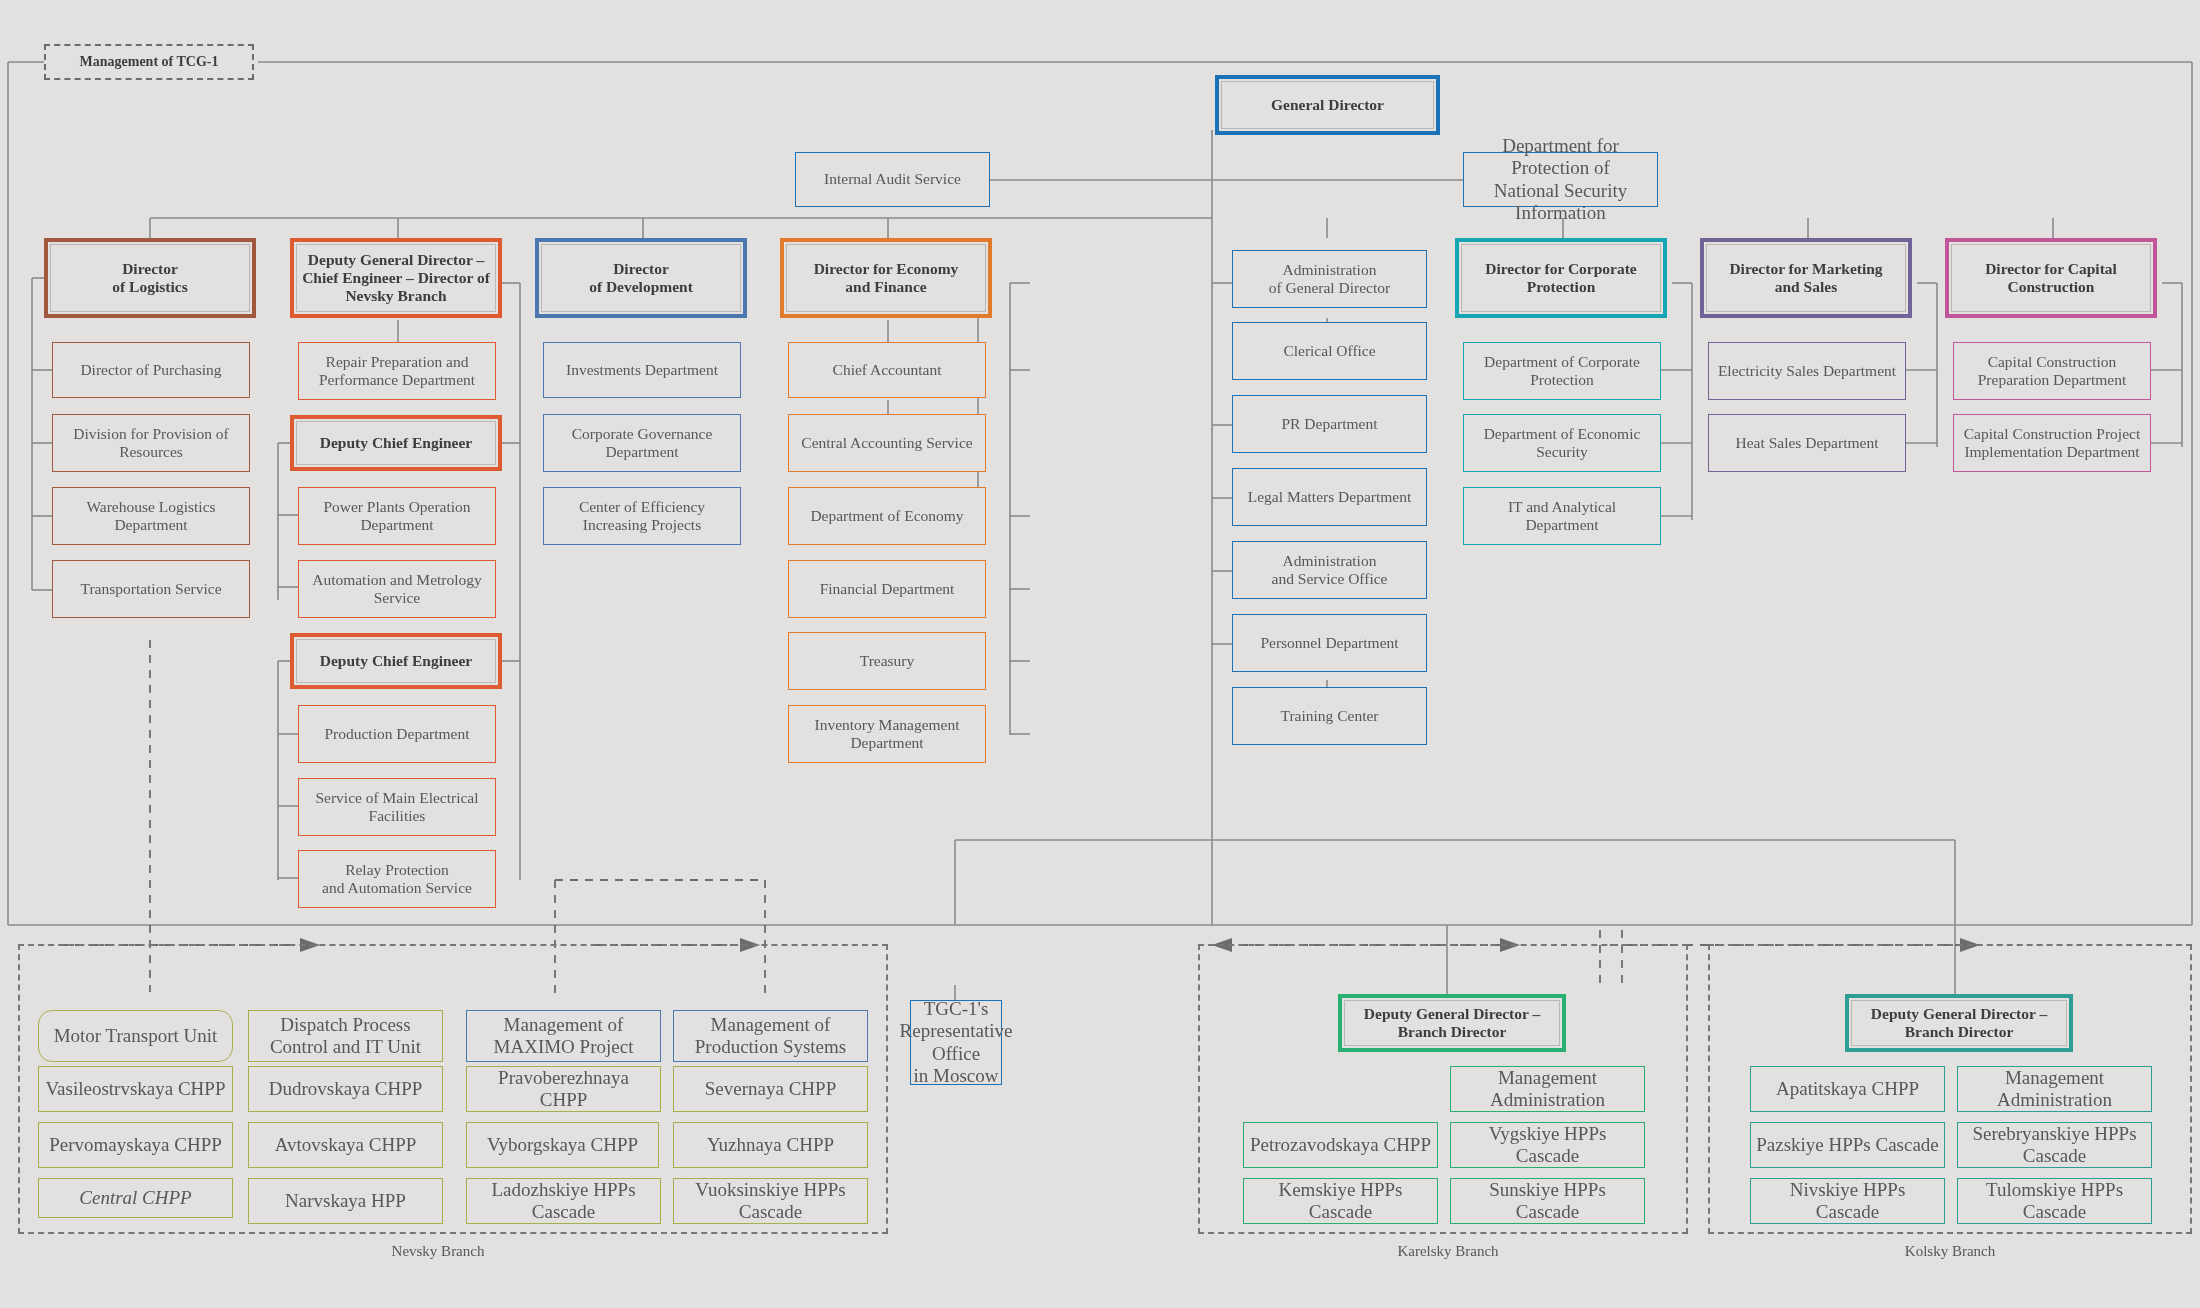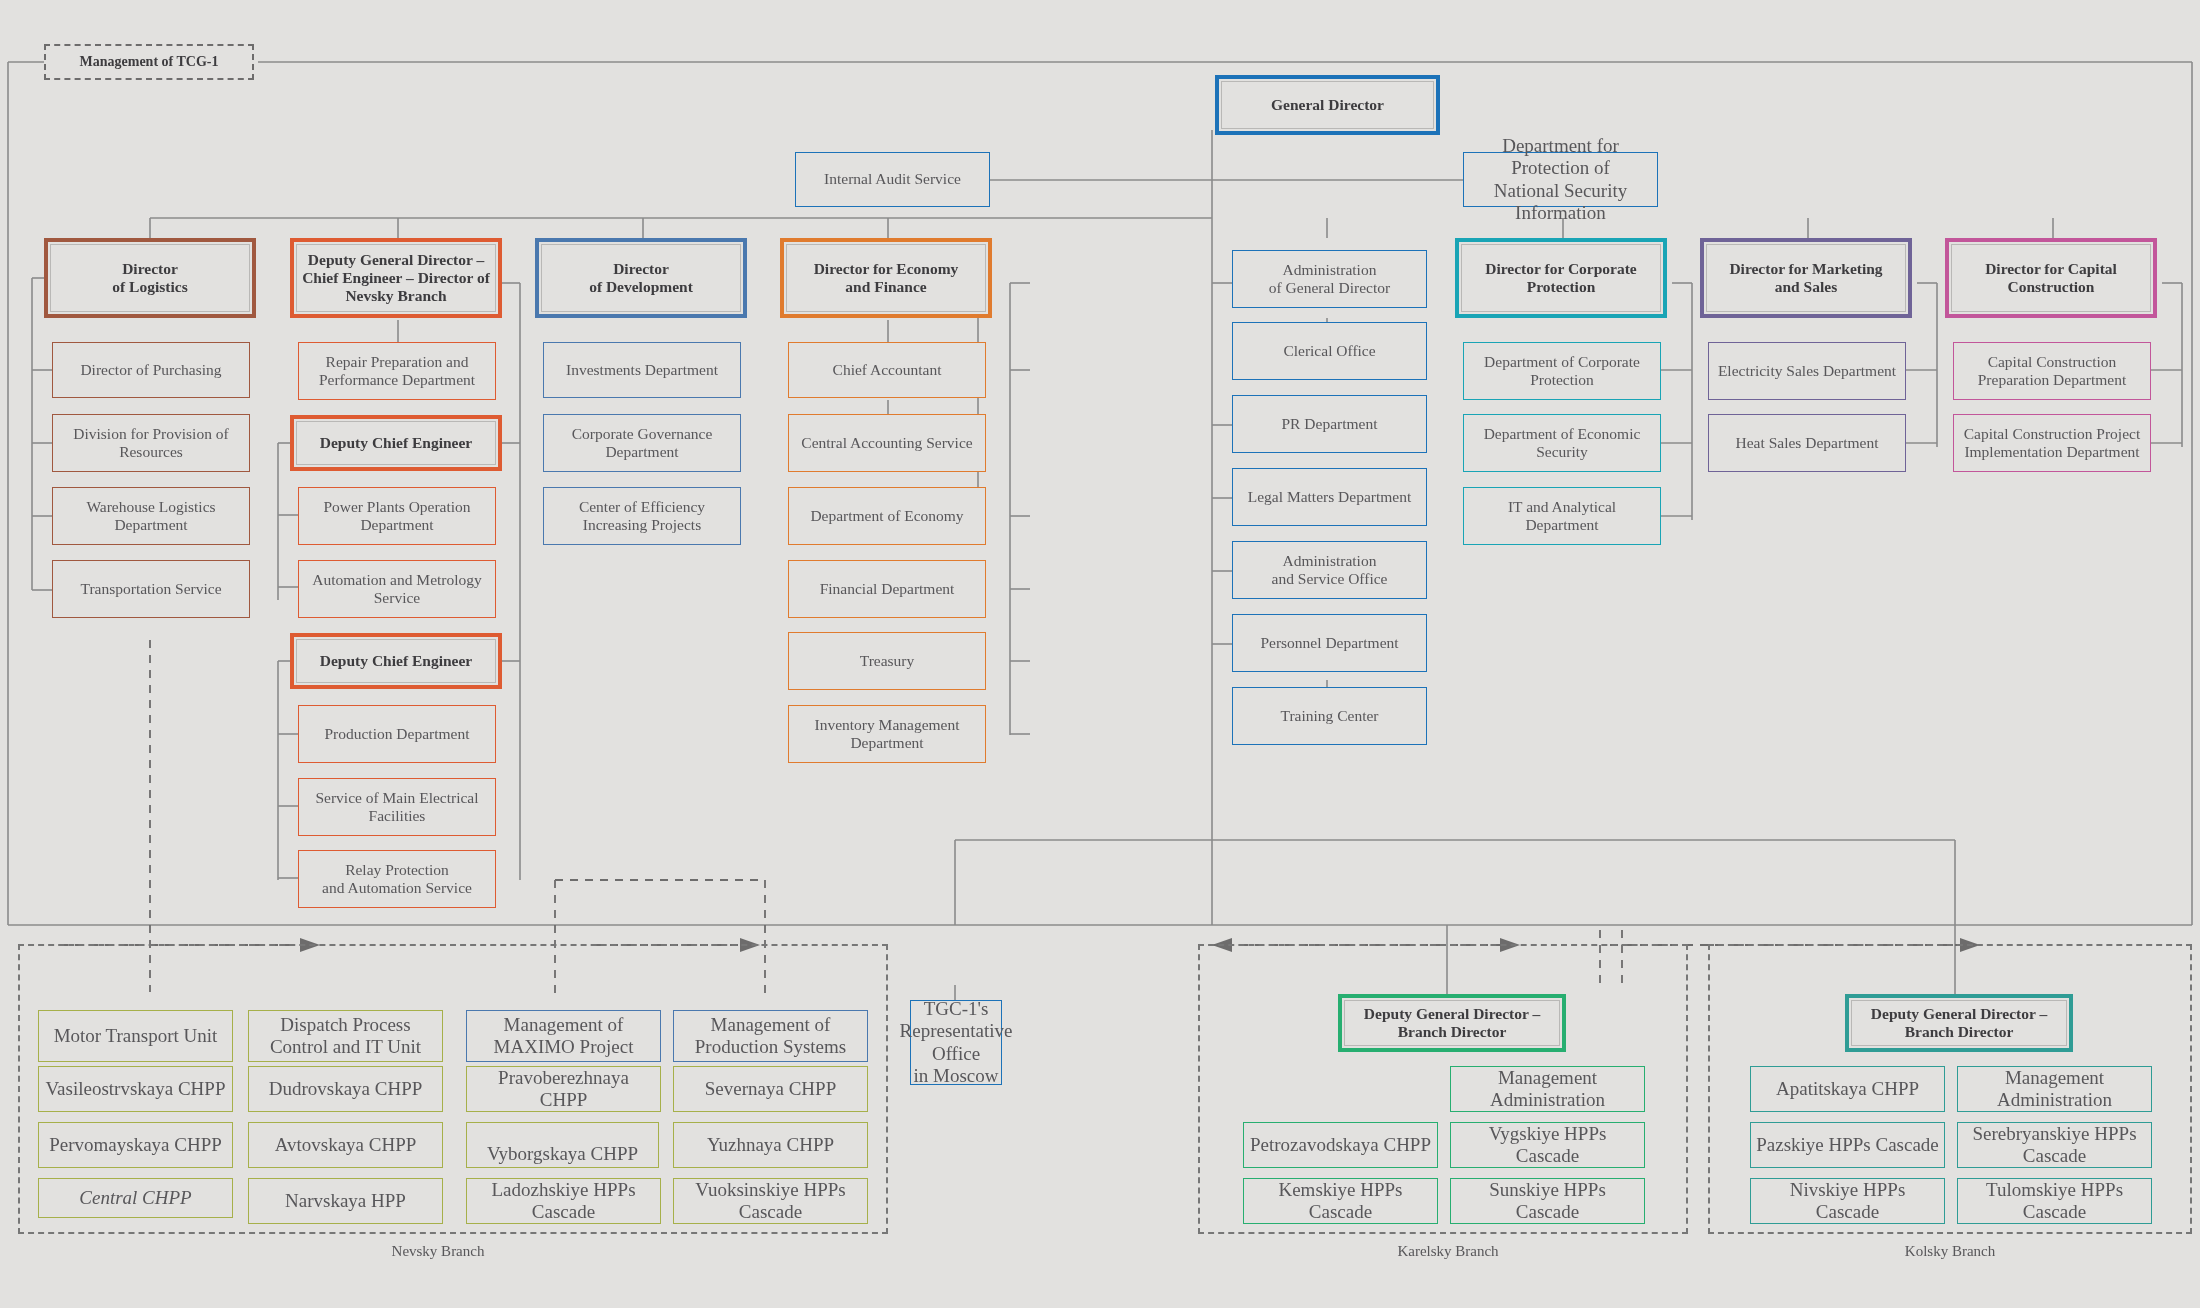--- a/index.html
+++ b/index.html
@@ -390,21 +390,21 @@
 
   <div class="node c-blue2 small" style="left:466px; top:1010px; width:195px; height:52px;">
     <span class="txt2">Management of
 MAXIMO Project</span>
   </div>
   <div class="node c-blue2 small" style="left:673px; top:1010px; width:195px; height:52px;">
     <span class="txt2">Management of
 Production Systems</span>
   </div>
 
-  <div class="node c-olive small" style="left:38px; top:1010px; width:195px; height:52px;">
+  <div class="node c-olive small" style="left:38px; top:1010px; width:195px; height:52px;border-radius:14px;">
     <span class="txt2">Motor Transport Unit</span>
   </div>
   <div class="node c-olive small" style="left:248px; top:1010px; width:195px; height:52px;">
     <span class="txt2">Dispatch Process
 Control and IT Unit</span>
   </div>
 
   <div class="node c-olive small" style="left:38px; top:1066px; width:195px; height:46px;">
     <span class="txt2">Vasileostrvskaya CHPP</span>
   </div>
@@ -417,21 +417,21 @@
   <div class="node c-olive small" style="left:673px; top:1066px; width:195px; height:46px;">
     <span class="txt2">Severnaya CHPP</span>
   </div>
 
   <div class="node c-olive small" style="left:38px; top:1122px; width:195px; height:46px;">
     <span class="txt2">Pervomayskaya CHPP</span>
   </div>
   <div class="node c-olive small" style="left:248px; top:1122px; width:195px; height:46px;">
     <span class="txt2">Avtovskaya CHPP</span>
   </div>
-  <div class="node c-olive small" style="left:466px; top:1122px; width:193px; height:46px;align-items:flex-end;">
+  <div class="node c-olive small" style="left:466px; top:1122px; width:193px; height:46px;">
     <span class="txt2">Vyborgskaya CHPP</span>
   </div>
   <div class="node c-olive small" style="left:673px; top:1122px; width:195px; height:46px;">
     <span class="txt2">Yuzhnaya CHPP</span>
   </div>
 
   <div class="node c-olive small" style="left:38px; top:1178px; width:195px; height:40px;font-style:italic;">
     <span class="txt2">Central CHPP</span>
   </div>
   <div class="node c-olive small" style="left:248px; top:1178px; width:195px; height:46px;">

